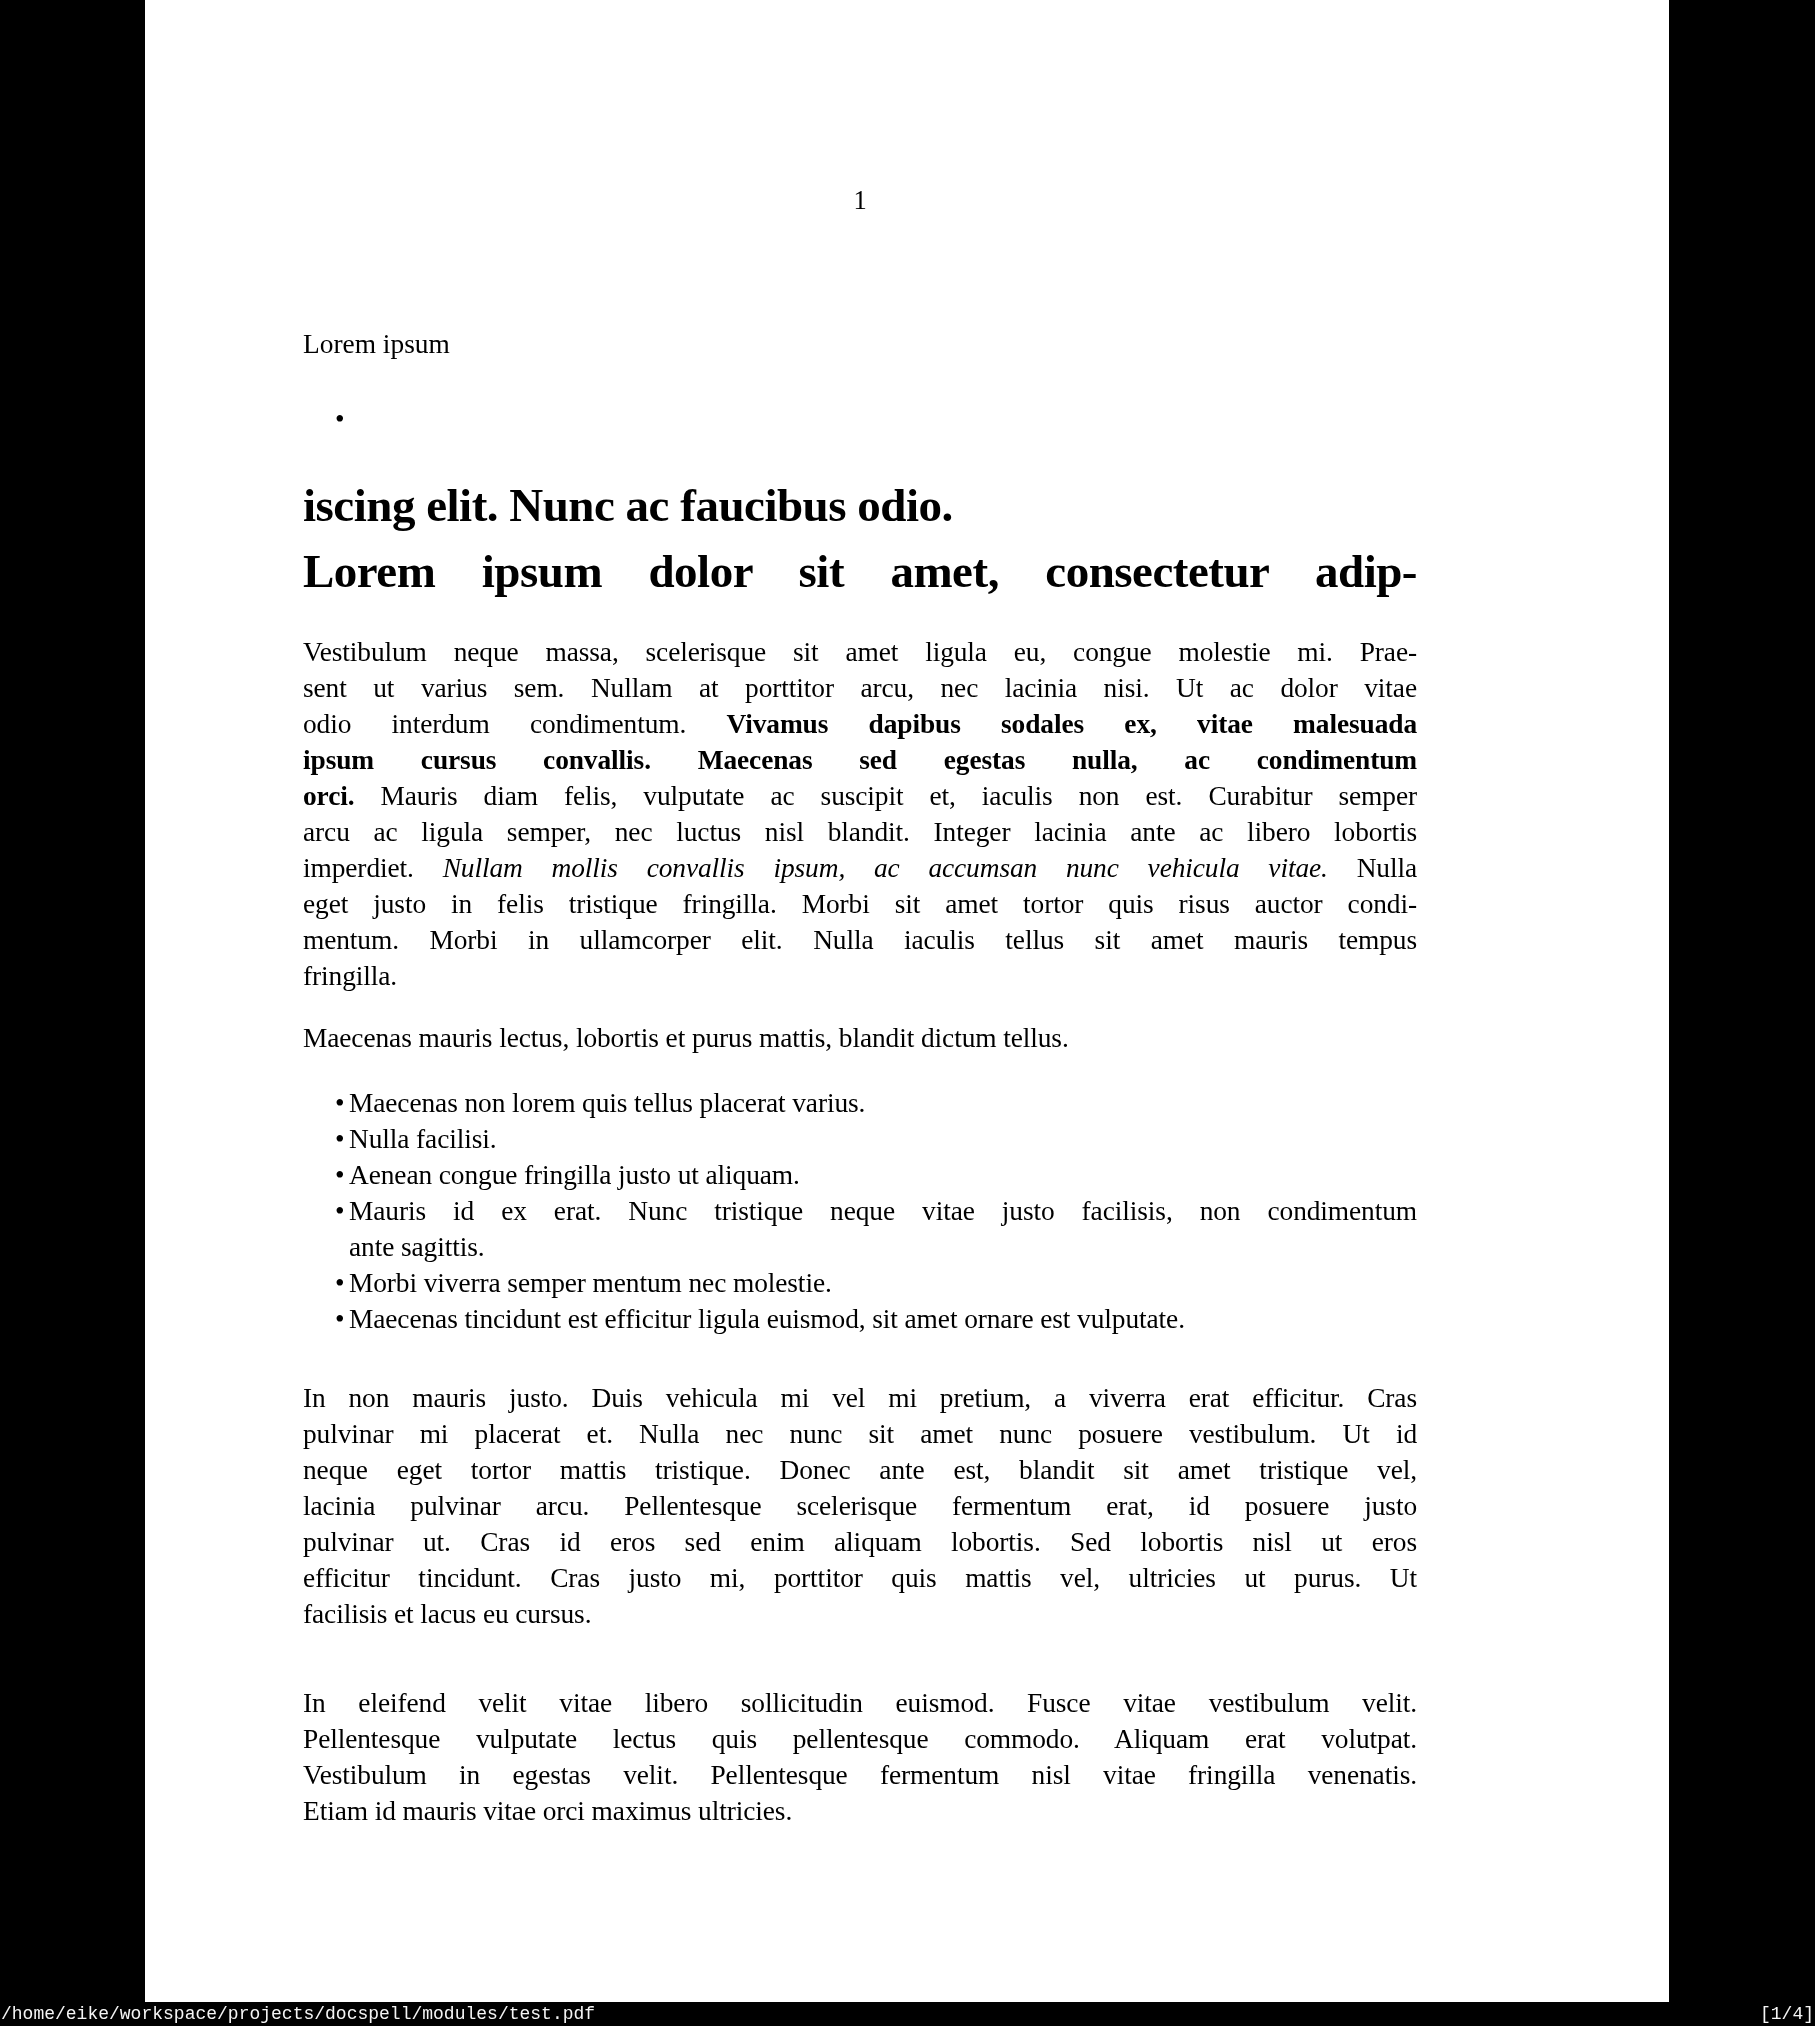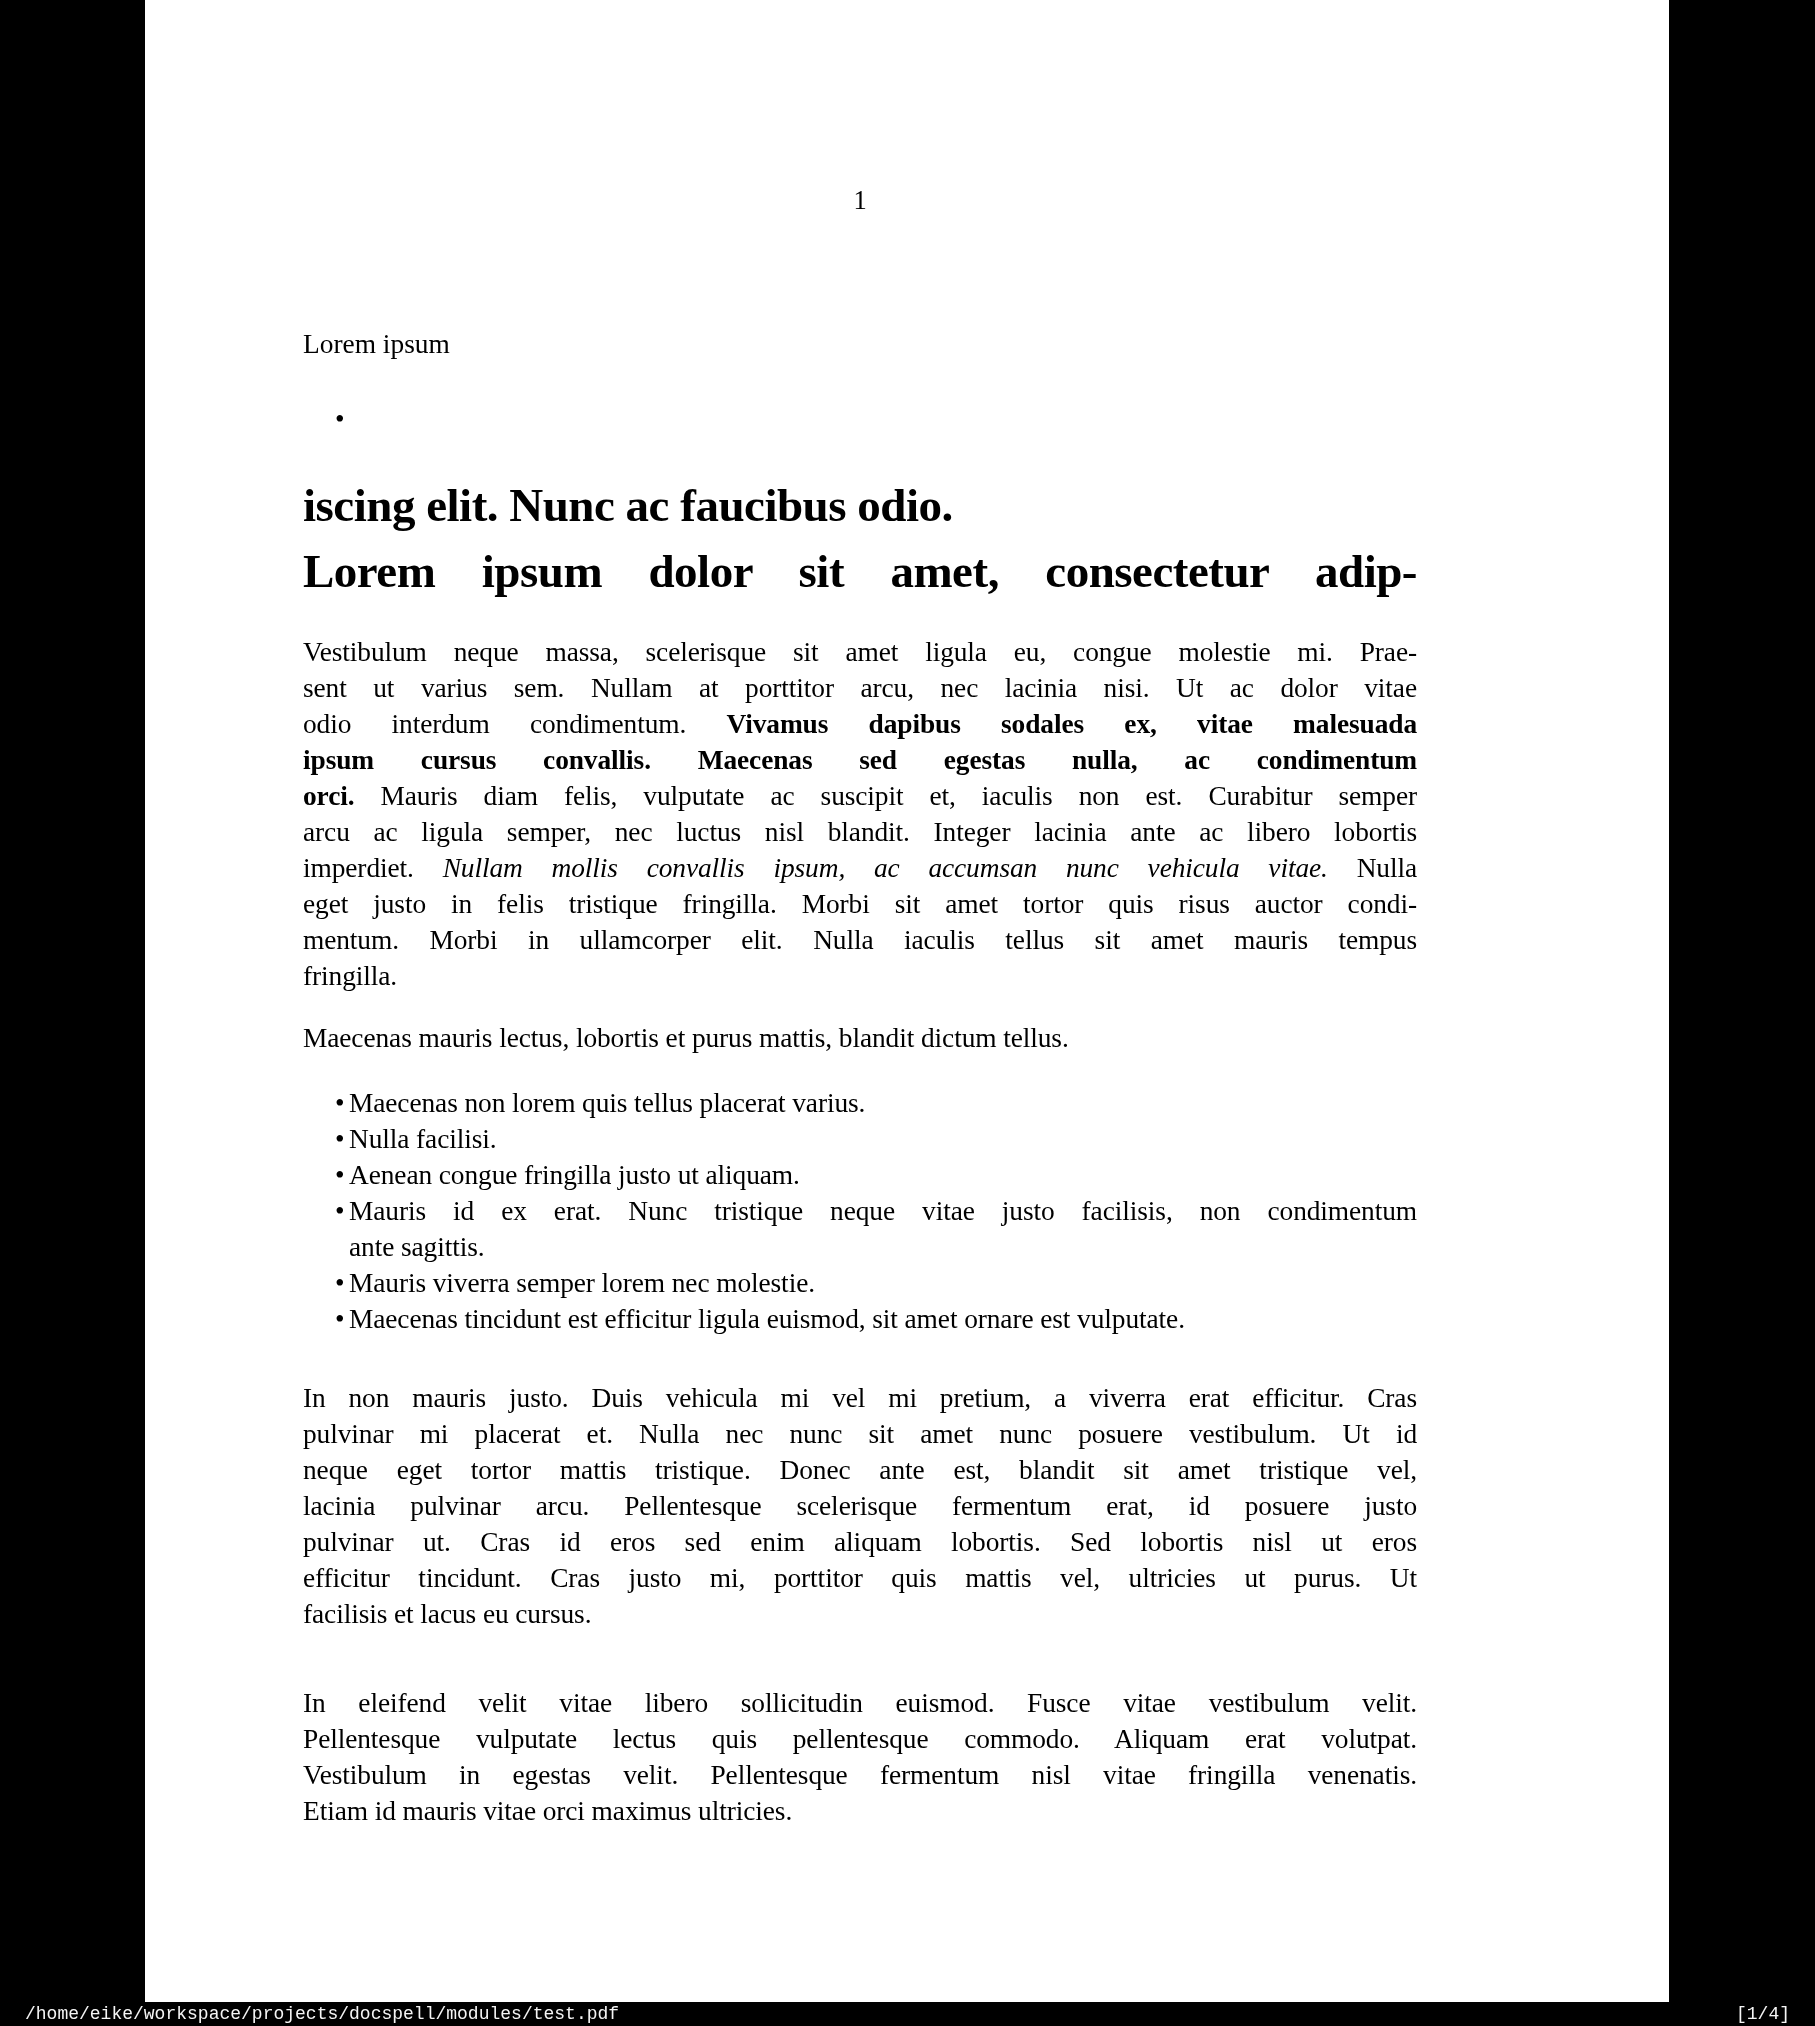--- a/index.html
+++ b/index.html
@@ -22,21 +22,21 @@
   .ln{min-height:36px;}
   .just{text-align:justify;text-align-last:justify;}
   .b{font-weight:bold;}
   .i{font-style:italic;}
   .li{position:relative;}
   .li .blt{position:absolute;left:32px;top:0;}
   .libody{margin-left:46px;}
   .statusbar{position:absolute;left:0;top:2002px;width:1815px;height:24.6px;background:#000000;
              color:#f5f5f5;font-family:"Liberation Mono","DejaVu Sans Mono",monospace;
              font-size:18px;line-height:24.6px;display:flex;justify-content:space-between;
-             padding:0 25px;box-sizing:border-box;}
+             padding:0 1px;box-sizing:border-box;}
 </style>
 </head>
 <body>
 
 <div class="screen">
   <div class="page">
     <div class="colblock pagenum">1</div>
     <div class="colblock lead">Lorem ipsum</div>
     <div class="colblock empty-item"><span class="blt">•</span></div>
     <div class="colblock heading">
@@ -80,21 +80,21 @@
         <div class="li">
           <span class="blt">•</span>
           <div class="libody">
             <div class="ln just"><span>Mauris id ex erat. Nunc tristique neque vitae justo facilisis, non condimentum</span></div>
             <div class="ln"><span>ante sagittis.</span></div>
           </div>
         </div>
         <div class="li">
           <span class="blt">•</span>
           <div class="libody">
-            <div class="ln"><span>Mauris viverra semper lorem nec molestie.</span></div>
+            <div class="ln"><span>Morbi viverra semper mentum nec molestie.</span></div>
           </div>
         </div>
         <div class="li">
           <span class="blt">•</span>
           <div class="libody">
             <div class="ln"><span>Maecenas tincidunt est efficitur ligula euismod, sit amet ornare est vulputate.</span></div>
           </div>
         </div>
       </div>
     <div class="colblock para p3">

